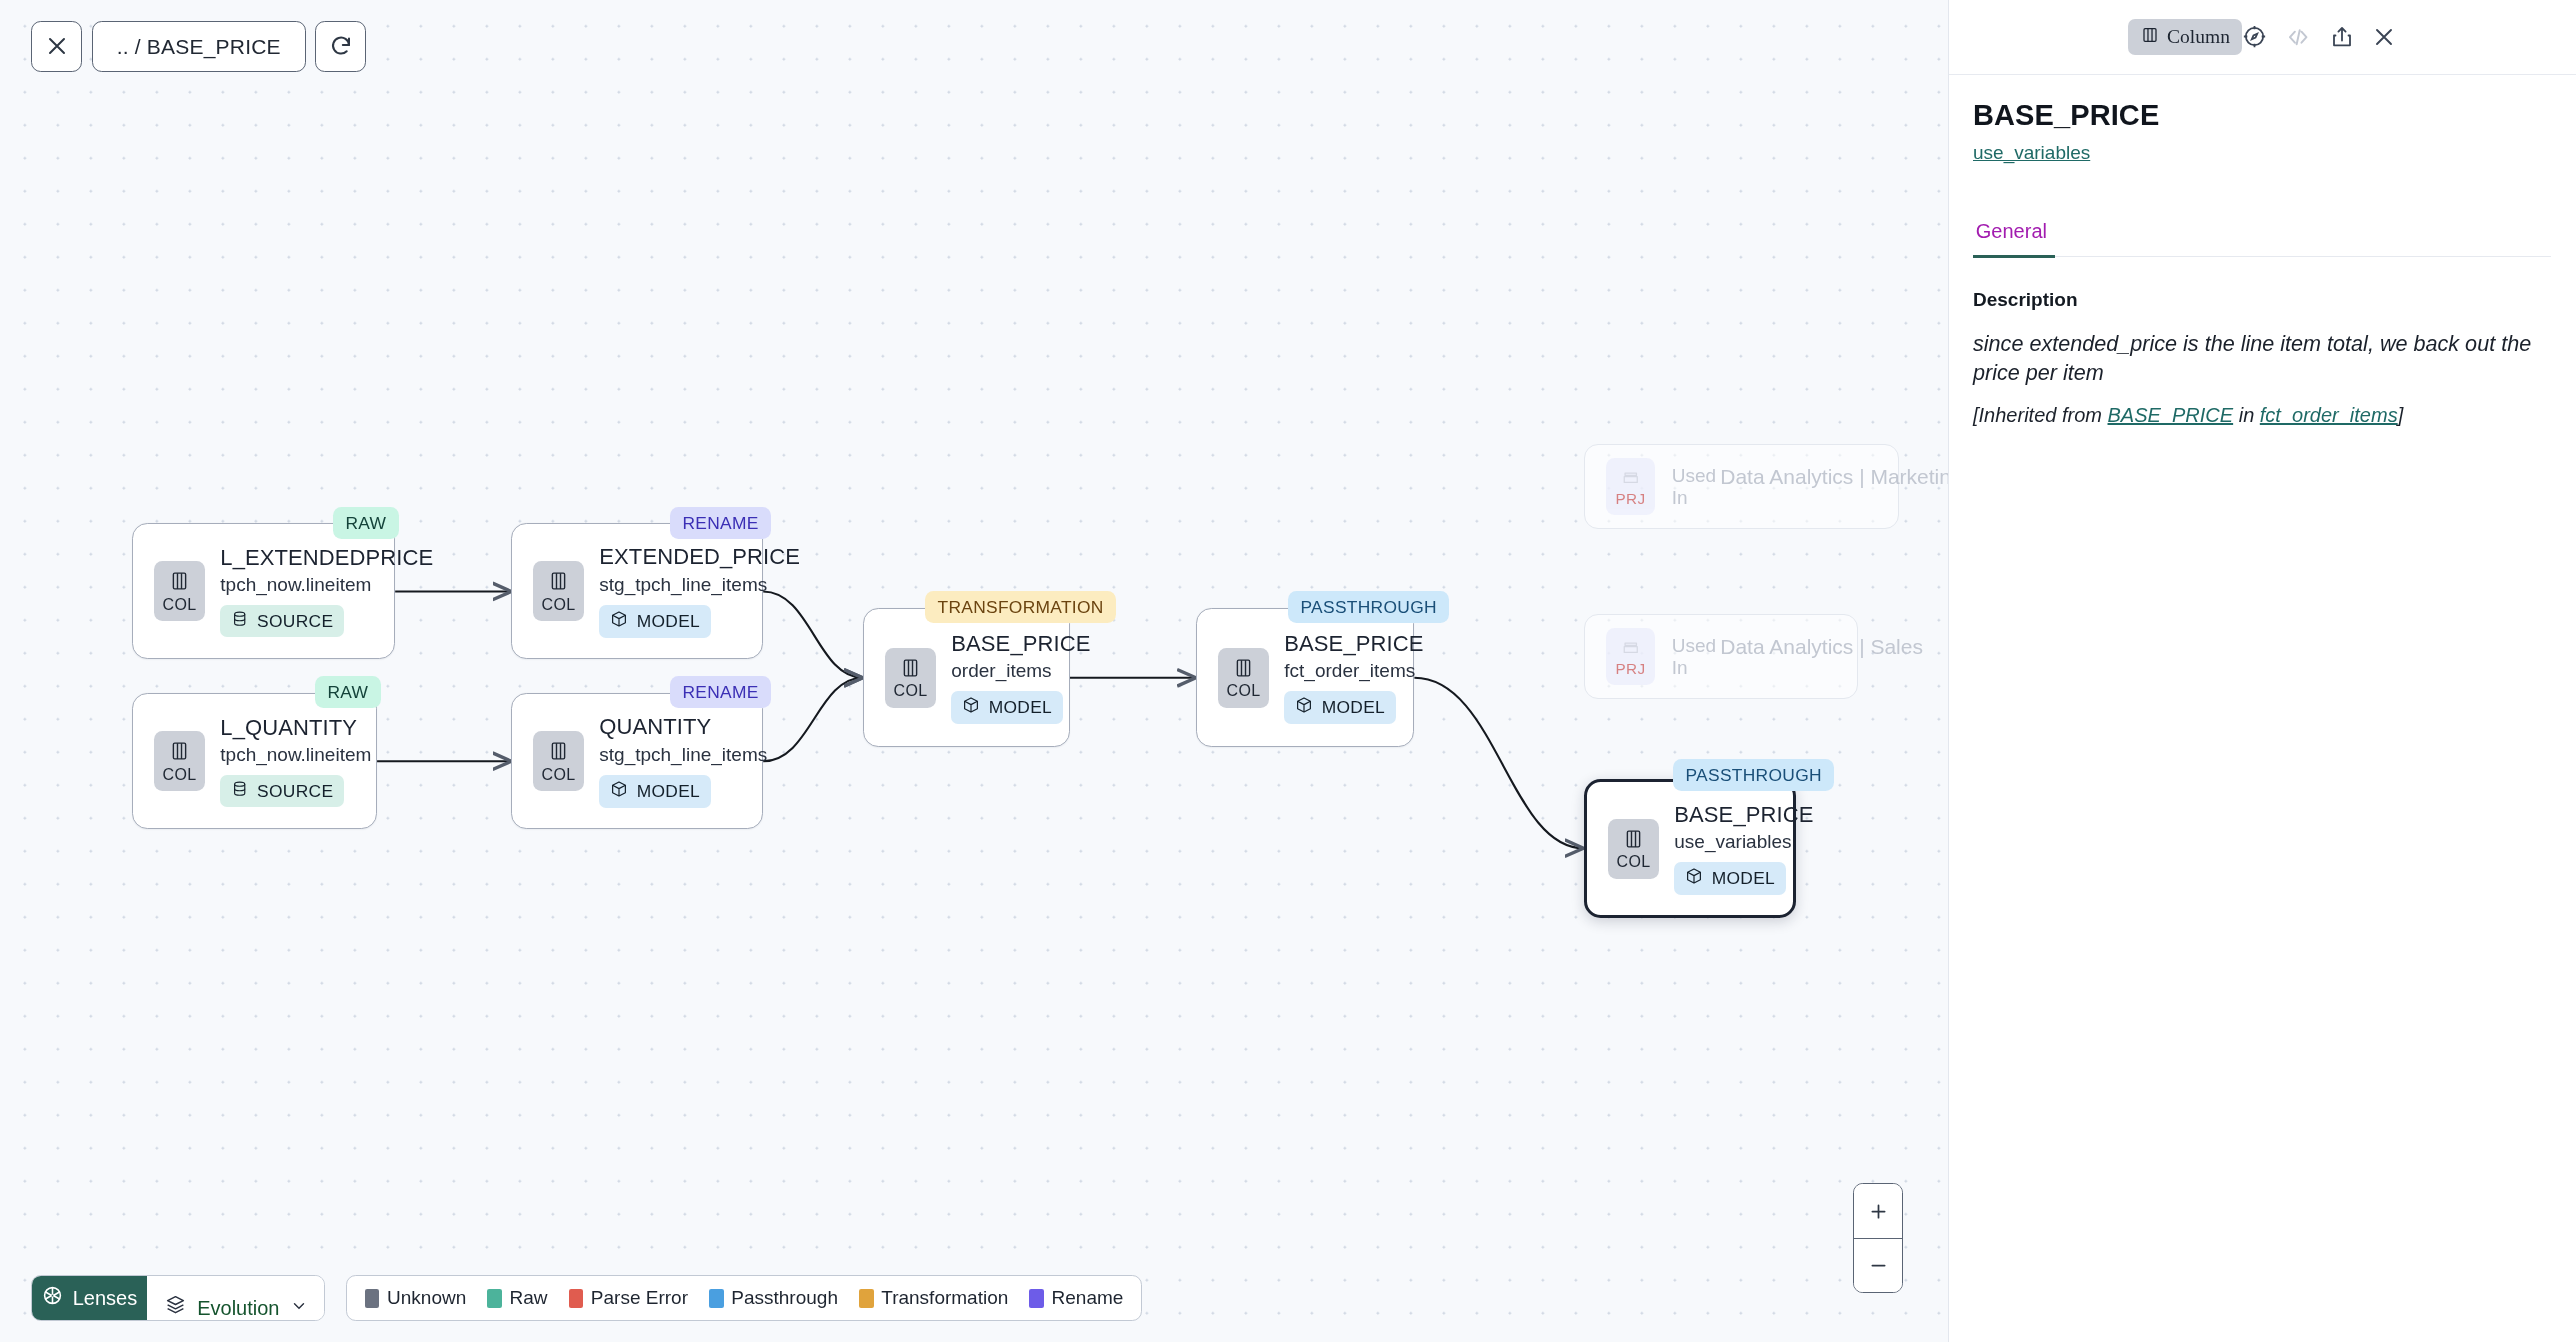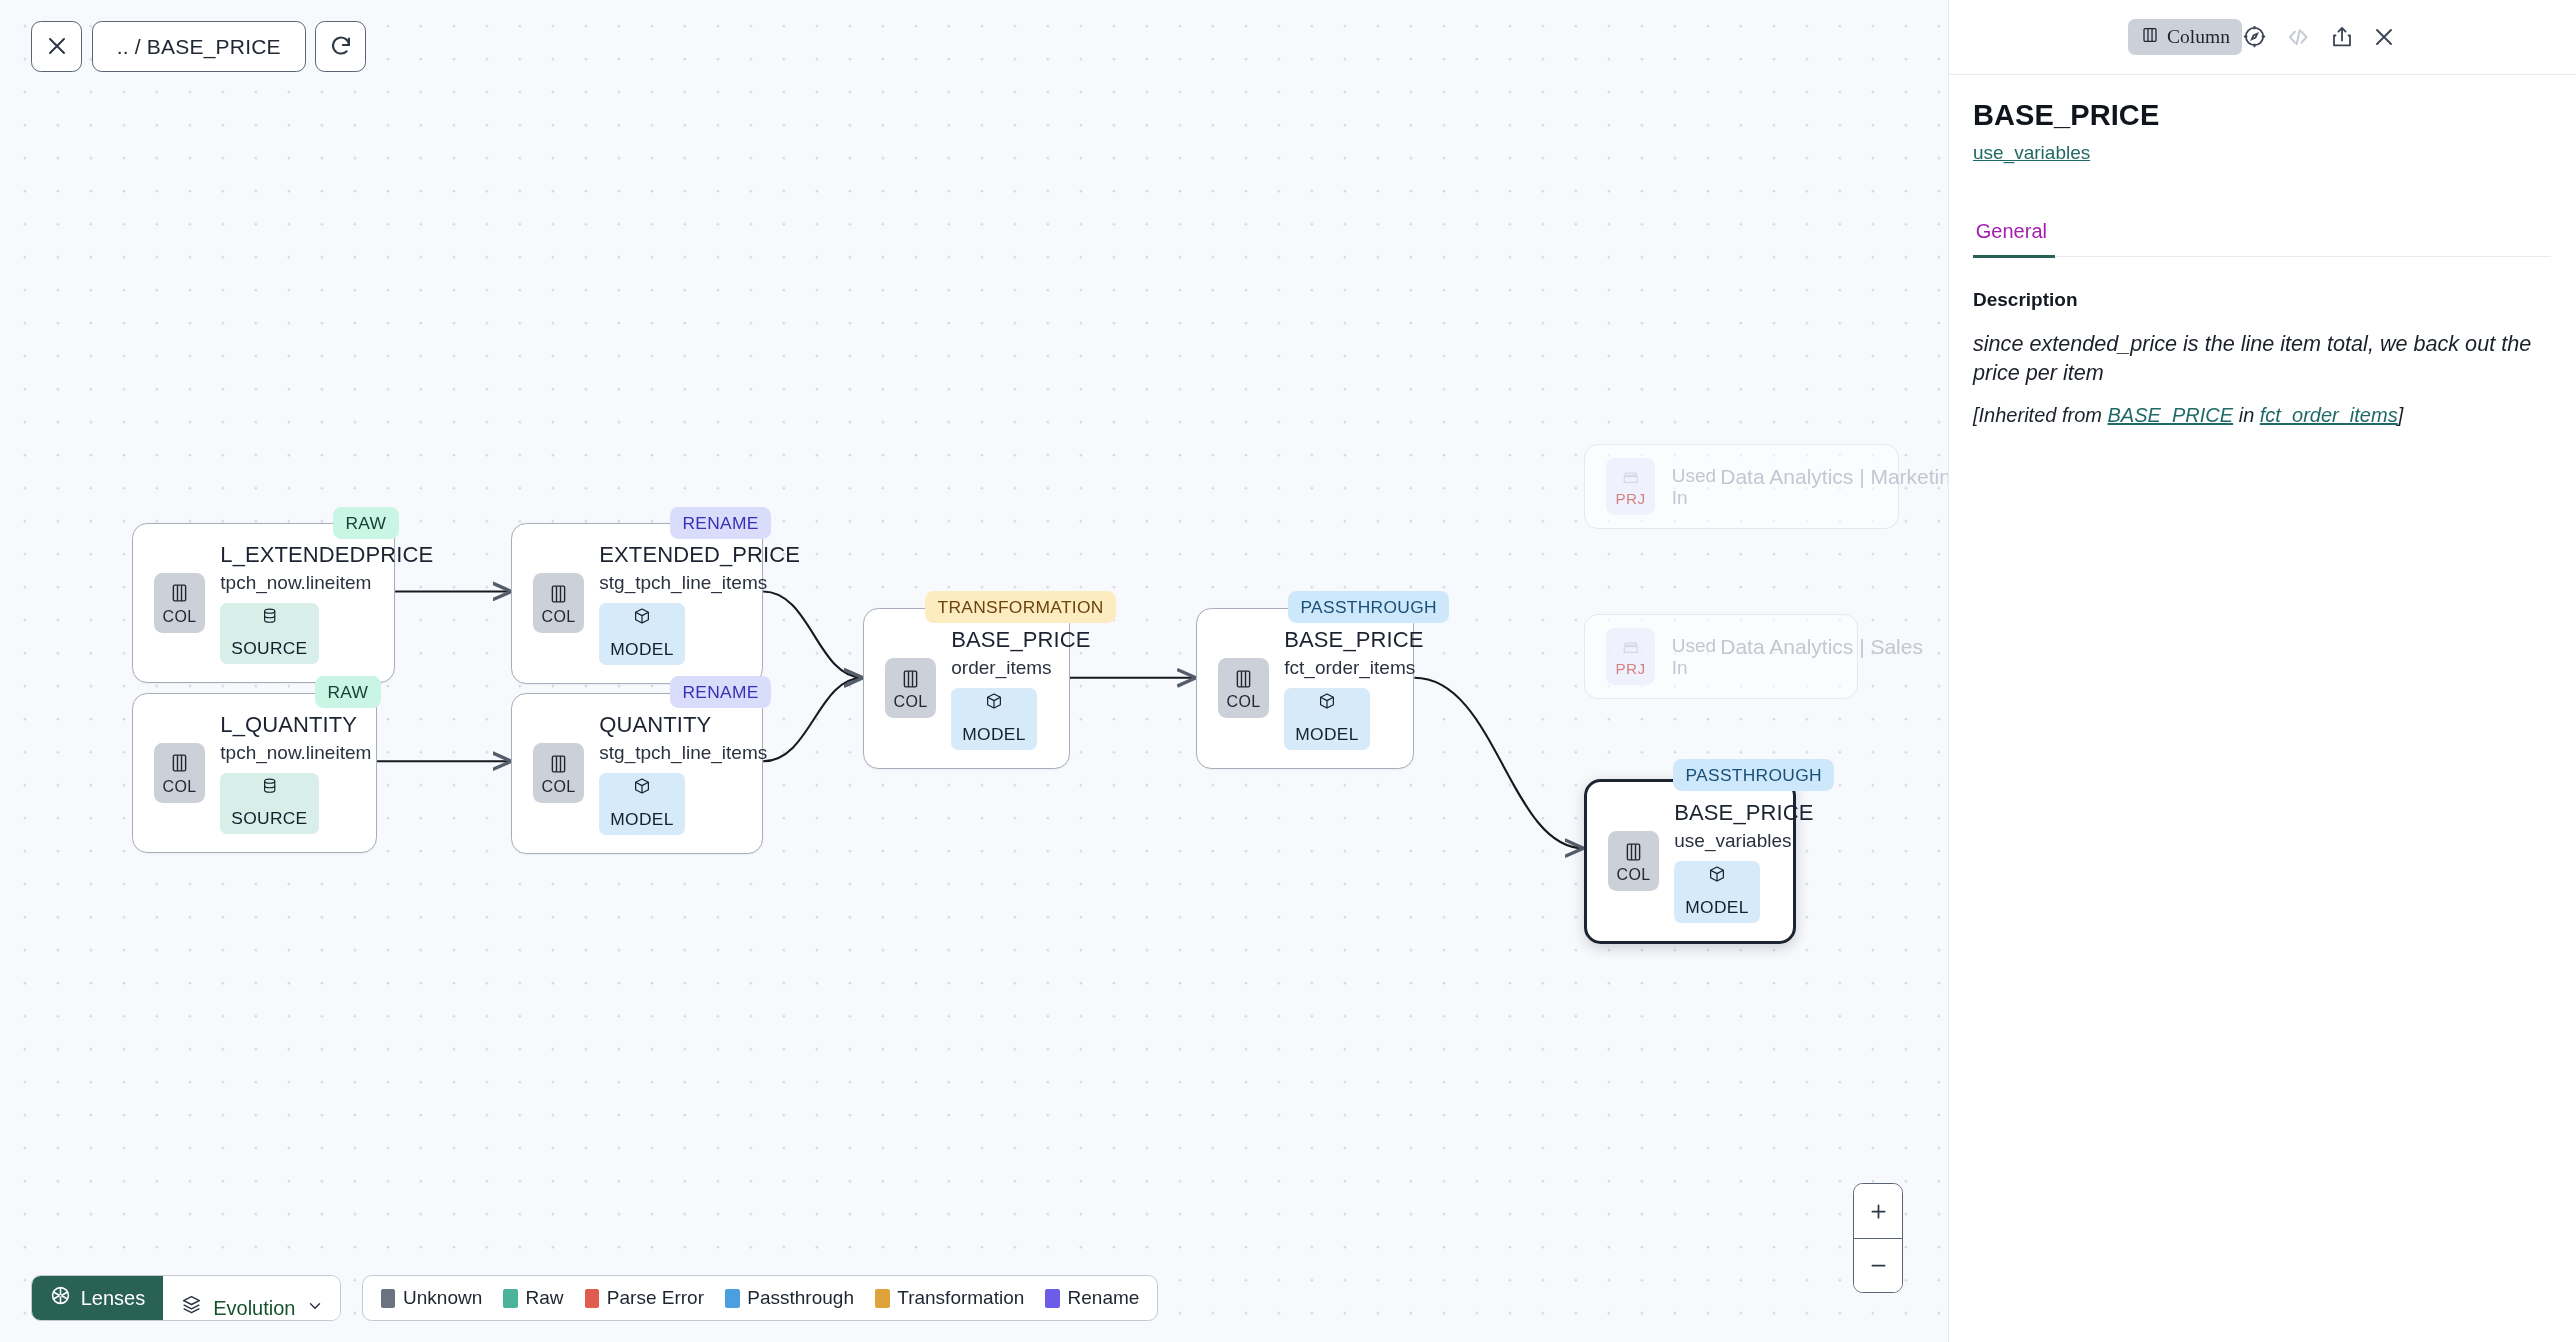--- a/index.html
+++ b/index.html
@@ -42,21 +42,21 @@
     background: #ccd0d8; border-radius: 8.4px; width: 51px; height: 60px;
     display: flex; flex-direction: column; align-items: center; justify-content: center;
     gap: 1.4px; flex: none;
   }
   .col-badge .cb-label { font-size: 16px; color: #1f2733; letter-spacing: 0.3px; line-height: 1; }
   .node-body { display: flex; flex-direction: column; gap: 3.5px; padding: 18px 0; }
   .node-title { font-size: 22px; color: #1c2330; letter-spacing: 0.1px; white-space: nowrap; }
   .node-sub { font-size: 19px; color: #2a3240; white-space: nowrap; }
   .mat-chip {
     margin-top: 5.6px; align-self: flex-start; display: inline-flex; align-items: center; gap: 8.4px;
-    border-radius: 7px; padding: 4.9px 11px; font-size: 17.4px; letter-spacing: 0.3px; white-space: nowrap; flex-direction: column;
+    border-radius: 7px; padding: 4.9px 11px; font-size: 17.4px; letter-spacing: 0.3px; white-space: nowrap;
   }
   .mat-source { background: #d7efe8; color: #14202b; }
   .mat-model  { background: #d6eaf9; color: #14202b; }
 
   .tag {
     position: absolute; border-radius: 8.4px; padding: 5.6px 12.5px;
     font-size: 17.4px; letter-spacing: 0.3px; z-index: 25; white-space: nowrap;
   }
   .tag-raw    { background: #c9f5e4; color: #14433a; }
   .tag-rename { background: #d9dcfb; color: #3b2fb5; }
@@ -74,21 +74,21 @@
     opacity: .55;
   }
   .prj-badge .cb-label { font-size: 15.3px; color: #b91c1c; letter-spacing: 0.3px; line-height: 1; }
   .ghost-body { display: flex; flex-direction: row; gap: 4.2px; padding: 19.5px 0; }
   .ghost-t1 { font-size: 19px; color: #c2c7d1; }
   .ghost-t2 { font-size: 21px; color: #c2c7d1; white-space: nowrap; }
 
   
   .bottom-bar { position: absolute; left: 31px; bottom: 22px; display: flex; align-items: center; gap: 21px; z-index: 40; }
   .seg { display: flex; border-radius: 9.7px; overflow: hidden; border: 1px solid #c2c9d4; height: 46px; background:#fff; }
-  .seg-lenses { background: #2a6157; color: #fff; display: flex; align-items: center; gap: 9.7px; padding: 0 18px; font-size: 20px; cursor: pointer; }
+  .seg-lenses { background: #2a6157; color: #fff; display: flex; align-items: center; gap: 9.7px; padding: 0 10px; font-size: 20px; cursor: pointer; }
   .seg-evo { background: #fff; color: #14532d; display: flex; align-items: flex-end; gap: 11px; padding: 0 15.3px 0 18px; font-size: 20px; cursor: pointer; }
   .legend {
     display: flex; align-items: center; gap: 21px; background: #fff;
     border: 1px solid #c2c9d4; border-radius: 9.7px; height: 46px; padding: 0 18px;
   }
   .lg-item { display: flex; align-items: center; gap: 7.7px; font-size: 19px; color: #1e2530; white-space: nowrap; }
   .lg-sw { width: 14.6px; height: 19px; border-radius: 2.1px; flex: none; }
 
   
   .zoomctl {

